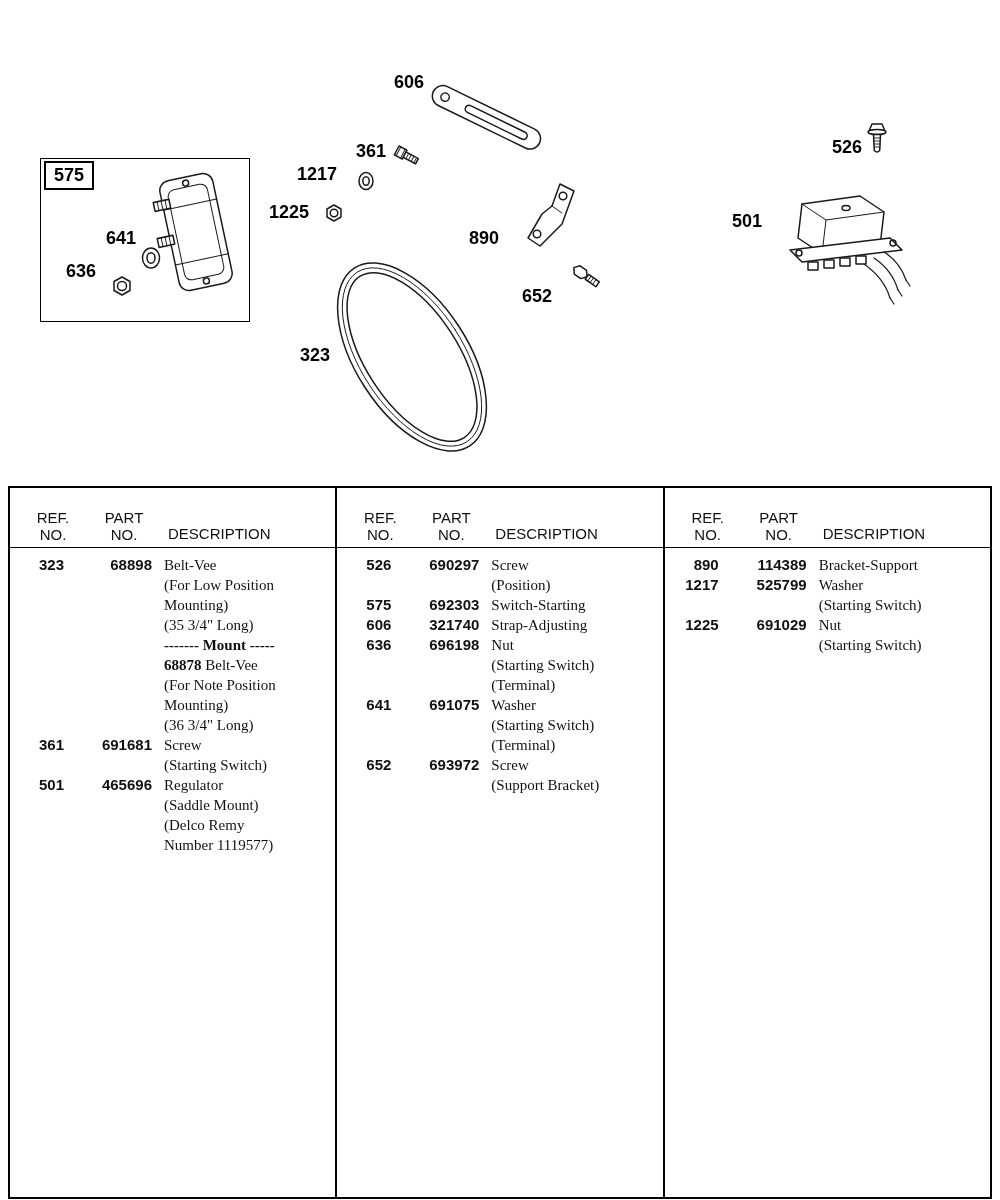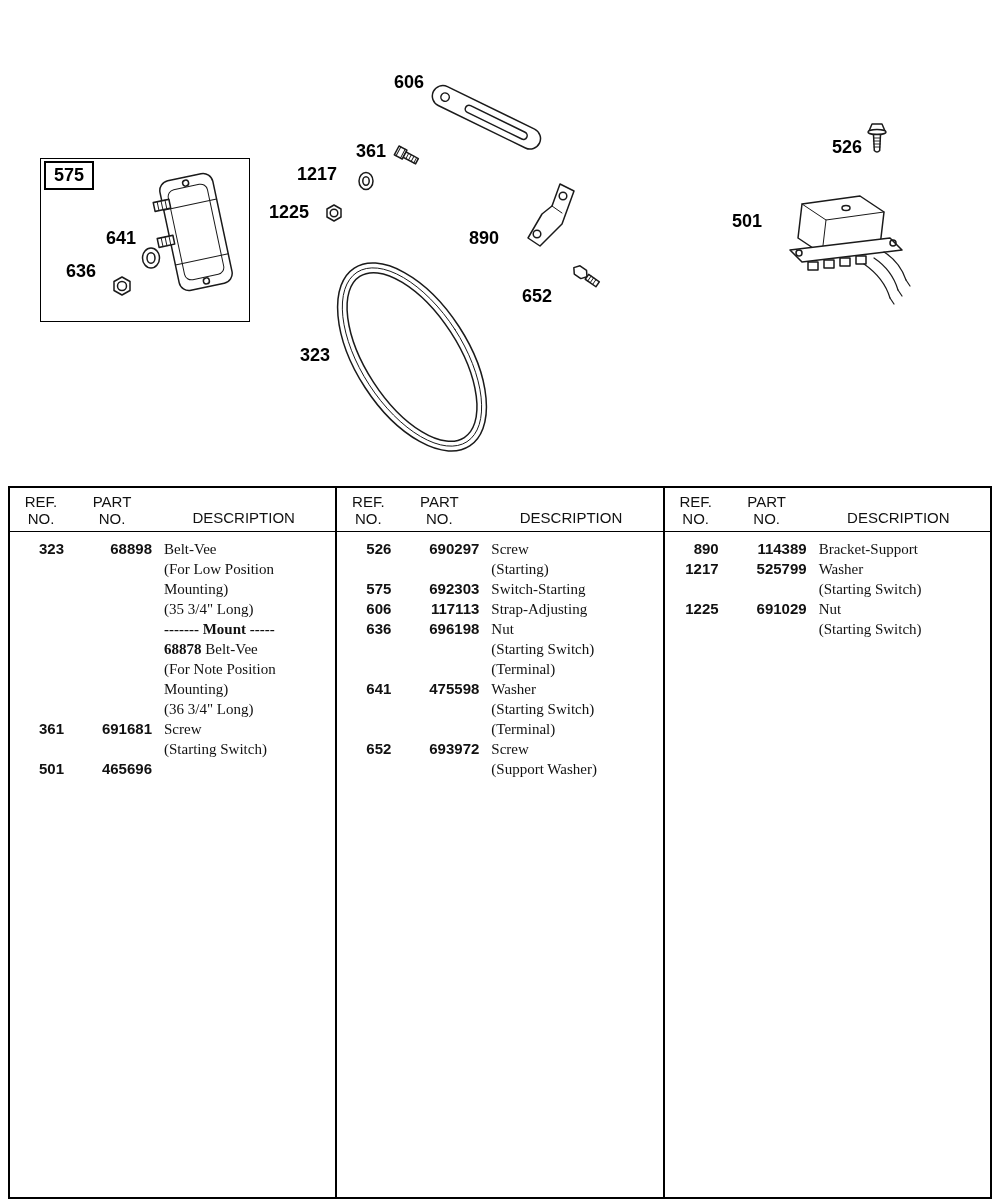--- a/index.html
+++ b/index.html
@@ -14,24 +14,24 @@
   .group-box { position:absolute; left:40px; top:158px; width:210px; height:164px; border:1.6px solid #000; }
 
   .parts-table {
     position:absolute; left:8px; top:486px; width:984px; height:713px;
     border:2px solid #000; display:flex; background:#fff;
   }
   .pcol { flex:1 1 0; min-width:0; display:flex; flex-direction:column; }
   .pcol + .pcol { border-left:2px solid #000; }
   .phead {
     display:grid; grid-template-columns:54px 88px 1fr;
-    padding:5px 4px 4px; border-bottom:1.6px solid #000;
+    padding:5px 16px 4px; border-bottom:1.6px solid #000;margin-top:16px;
   }
   .ph2 { text-align:center; font-size:15px; line-height:17px; }
-  .ph-desc { font-size:15px; text-align:center; align-self:end; padding-bottom:1px; }
+  .ph-desc { font-size:15px; text-align:left; align-self:end; padding-bottom:1px; }
   .rows { padding-top:7px; }
   .prow {
     display:grid; grid-template-columns:54px 88px 1fr;
     font-size:15px; line-height:20px; align-items:start;
   }
   .ref, .part { text-align:right; font-weight:700; }
   .desc { padding-left:12px;font-family:Liberation Serif, serif; }
   .desc b { font-weight:700; }
 </style>
 </head>
@@ -185,20 +185,26 @@
             <div class="ref">361</div>
             <div class="part">691681</div>
             <div class="desc">
               <div>Screw</div>
               <div>(Starting Switch)</div>
             </div>
           </div>
           <div class="prow">
             <div class="ref">501</div>
             <div class="part">465696</div>
+            <div class="desc">
+              <div>Regulator</div>
+              <div>(Saddle Mount)</div>
+              <div>(Delco Remy</div>
+              <div>Number 1119577)</div>
+            </div>
           </div>
         </div>
     </div>
 
     <div class="pcol">
       <div class="phead">
         <div class="ph2">
           <div>REF.</div>
           <div>NO.</div>
         </div>
@@ -207,61 +213,61 @@
           <div>NO.</div>
         </div>
         <div class="ph-desc">DESCRIPTION</div>
       </div>
       <div class="rows">
           <div class="prow">
             <div class="ref">526</div>
             <div class="part">690297</div>
             <div class="desc">
               <div>Screw</div>
-              <div>(Starting)</div>
+              <div>(Position)</div>
             </div>
           </div>
           <div class="prow">
             <div class="ref">575</div>
             <div class="part">692303</div>
             <div class="desc">
               <div>Switch-Starting</div>
             </div>
           </div>
           <div class="prow">
             <div class="ref">606</div>
-            <div class="part">117113</div>
+            <div class="part">321740</div>
             <div class="desc">
               <div>Strap-Adjusting</div>
             </div>
           </div>
           <div class="prow">
             <div class="ref">636</div>
             <div class="part">696198</div>
             <div class="desc">
               <div>Nut</div>
               <div>(Starting Switch)</div>
               <div>(Terminal)</div>
             </div>
           </div>
           <div class="prow">
             <div class="ref">641</div>
-            <div class="part">475598</div>
+            <div class="part">691075</div>
             <div class="desc">
               <div>Washer</div>
               <div>(Starting Switch)</div>
               <div>(Terminal)</div>
             </div>
           </div>
           <div class="prow">
             <div class="ref">652</div>
             <div class="part">693972</div>
             <div class="desc">
               <div>Screw</div>
-              <div>(Support Washer)</div>
+              <div>(Support Bracket)</div>
             </div>
           </div>
         </div>
     </div>
 
     <div class="pcol">
       <div class="phead">
         <div class="ph2">
           <div>REF.</div>
           <div>NO.</div>

